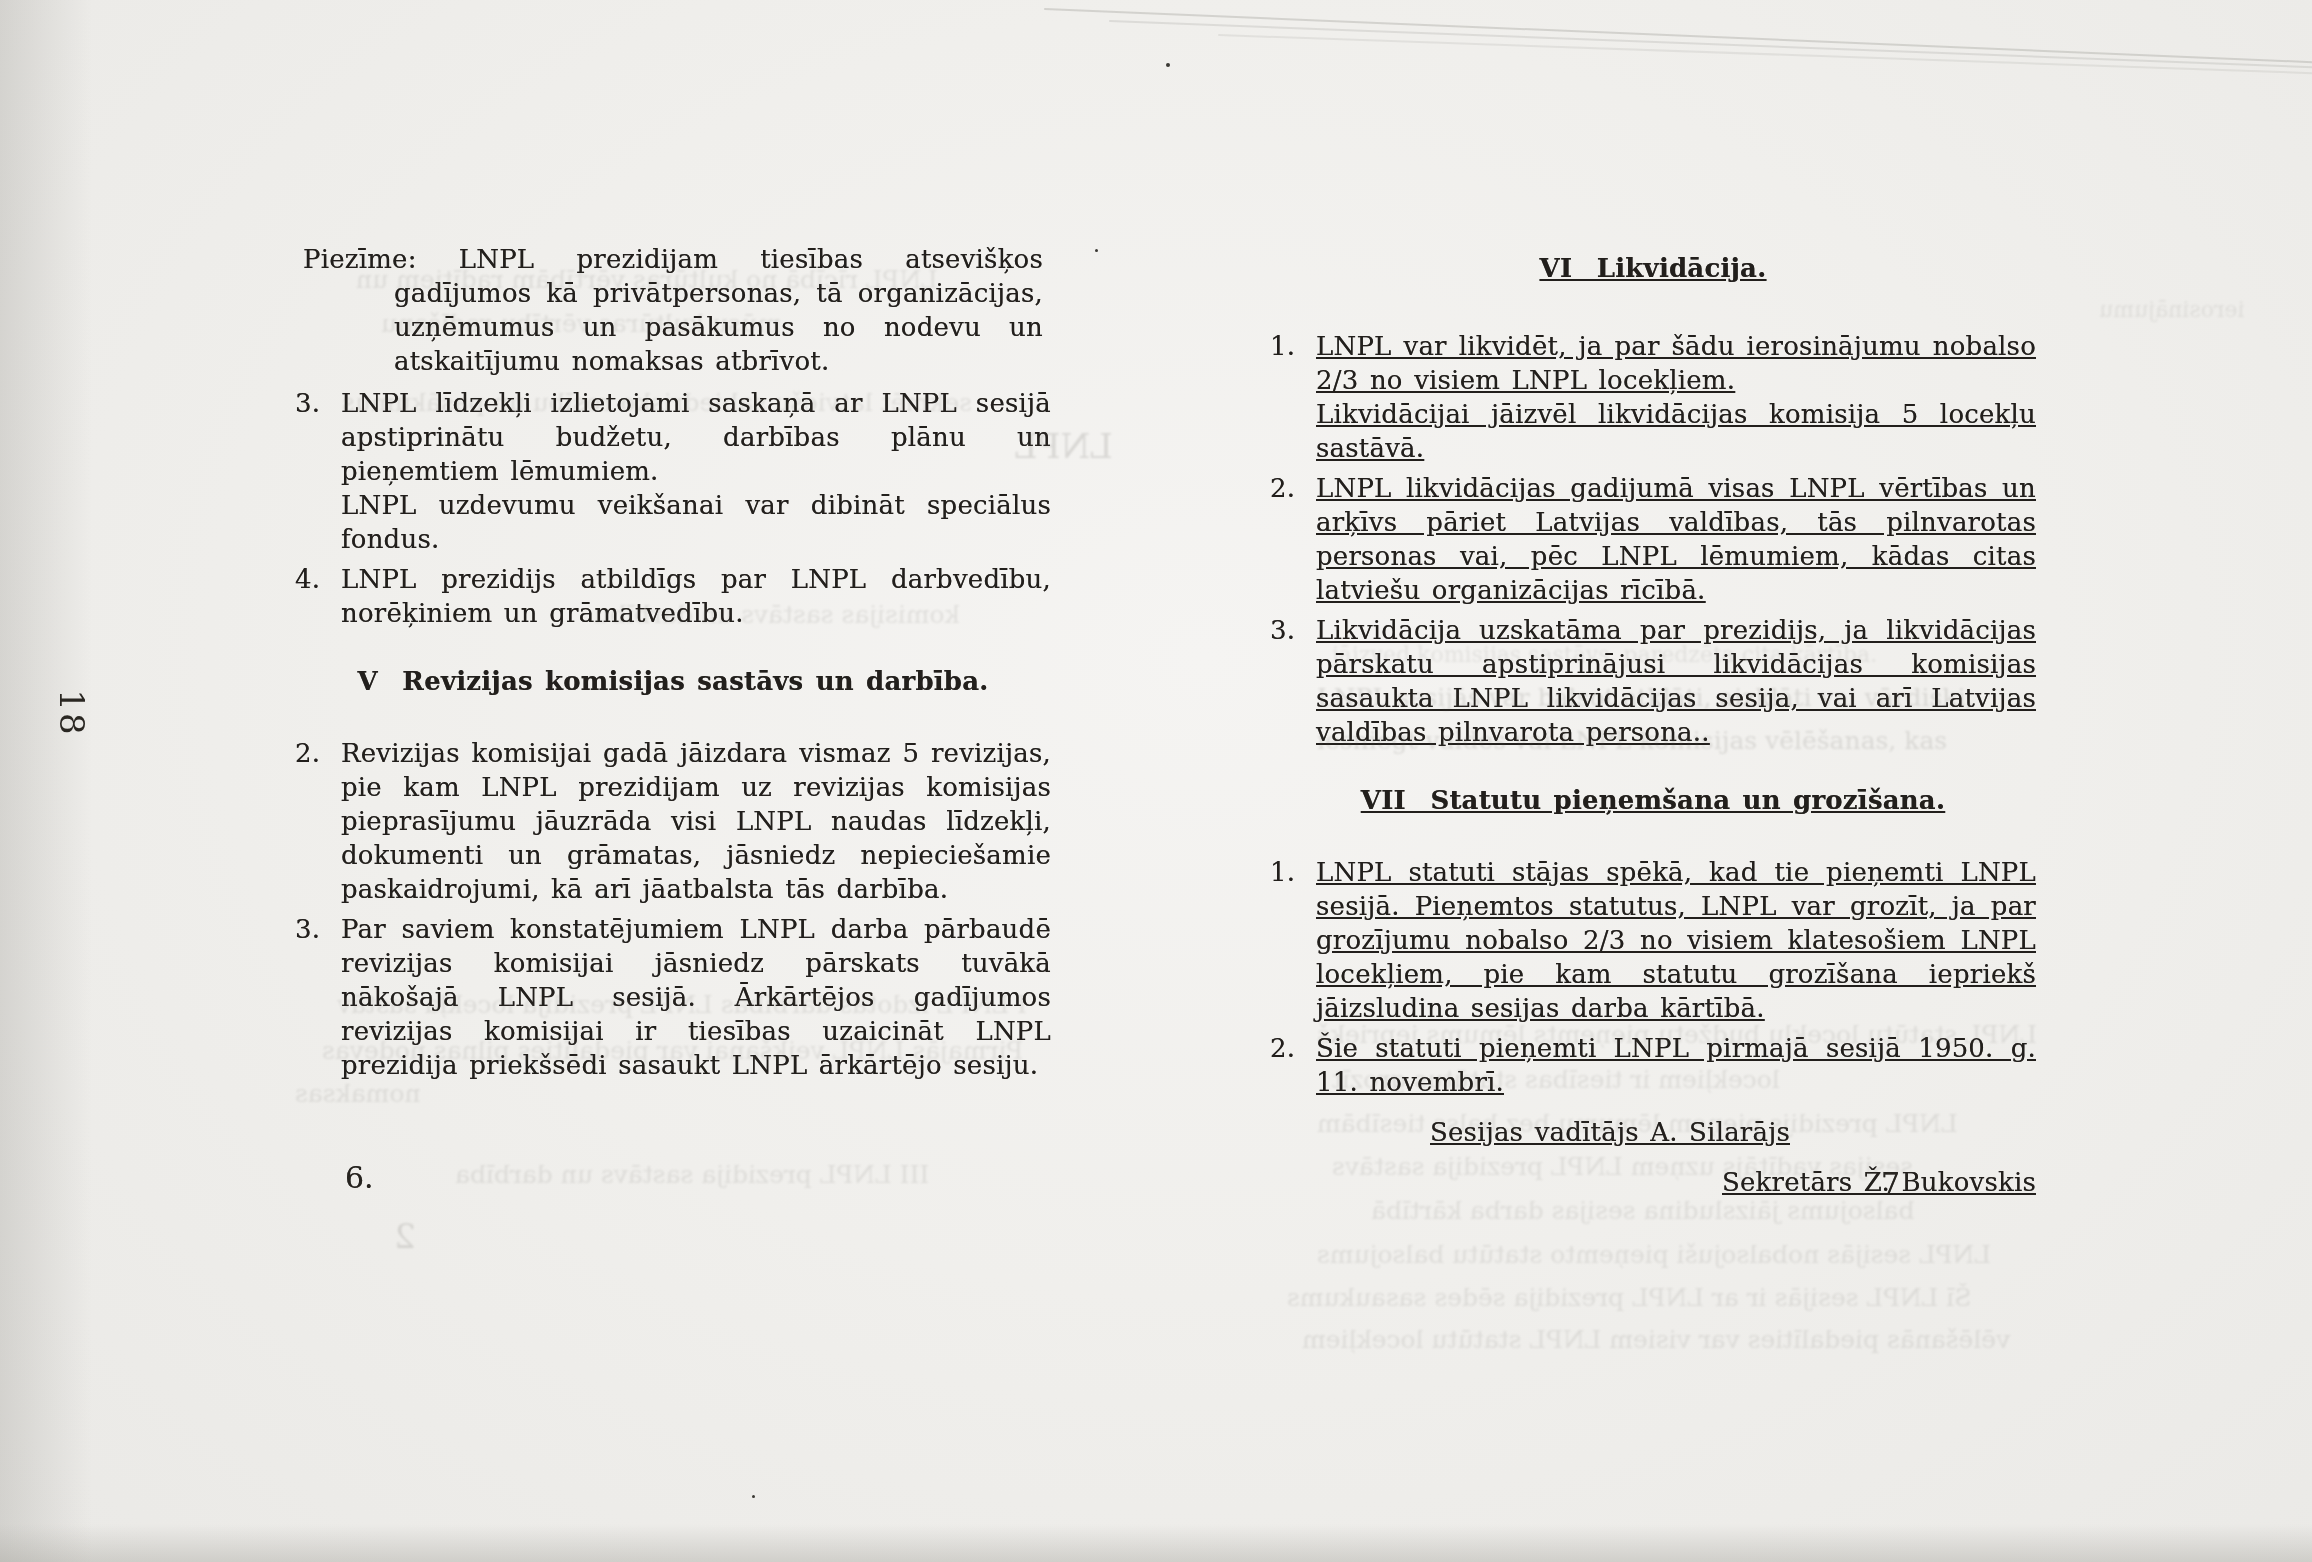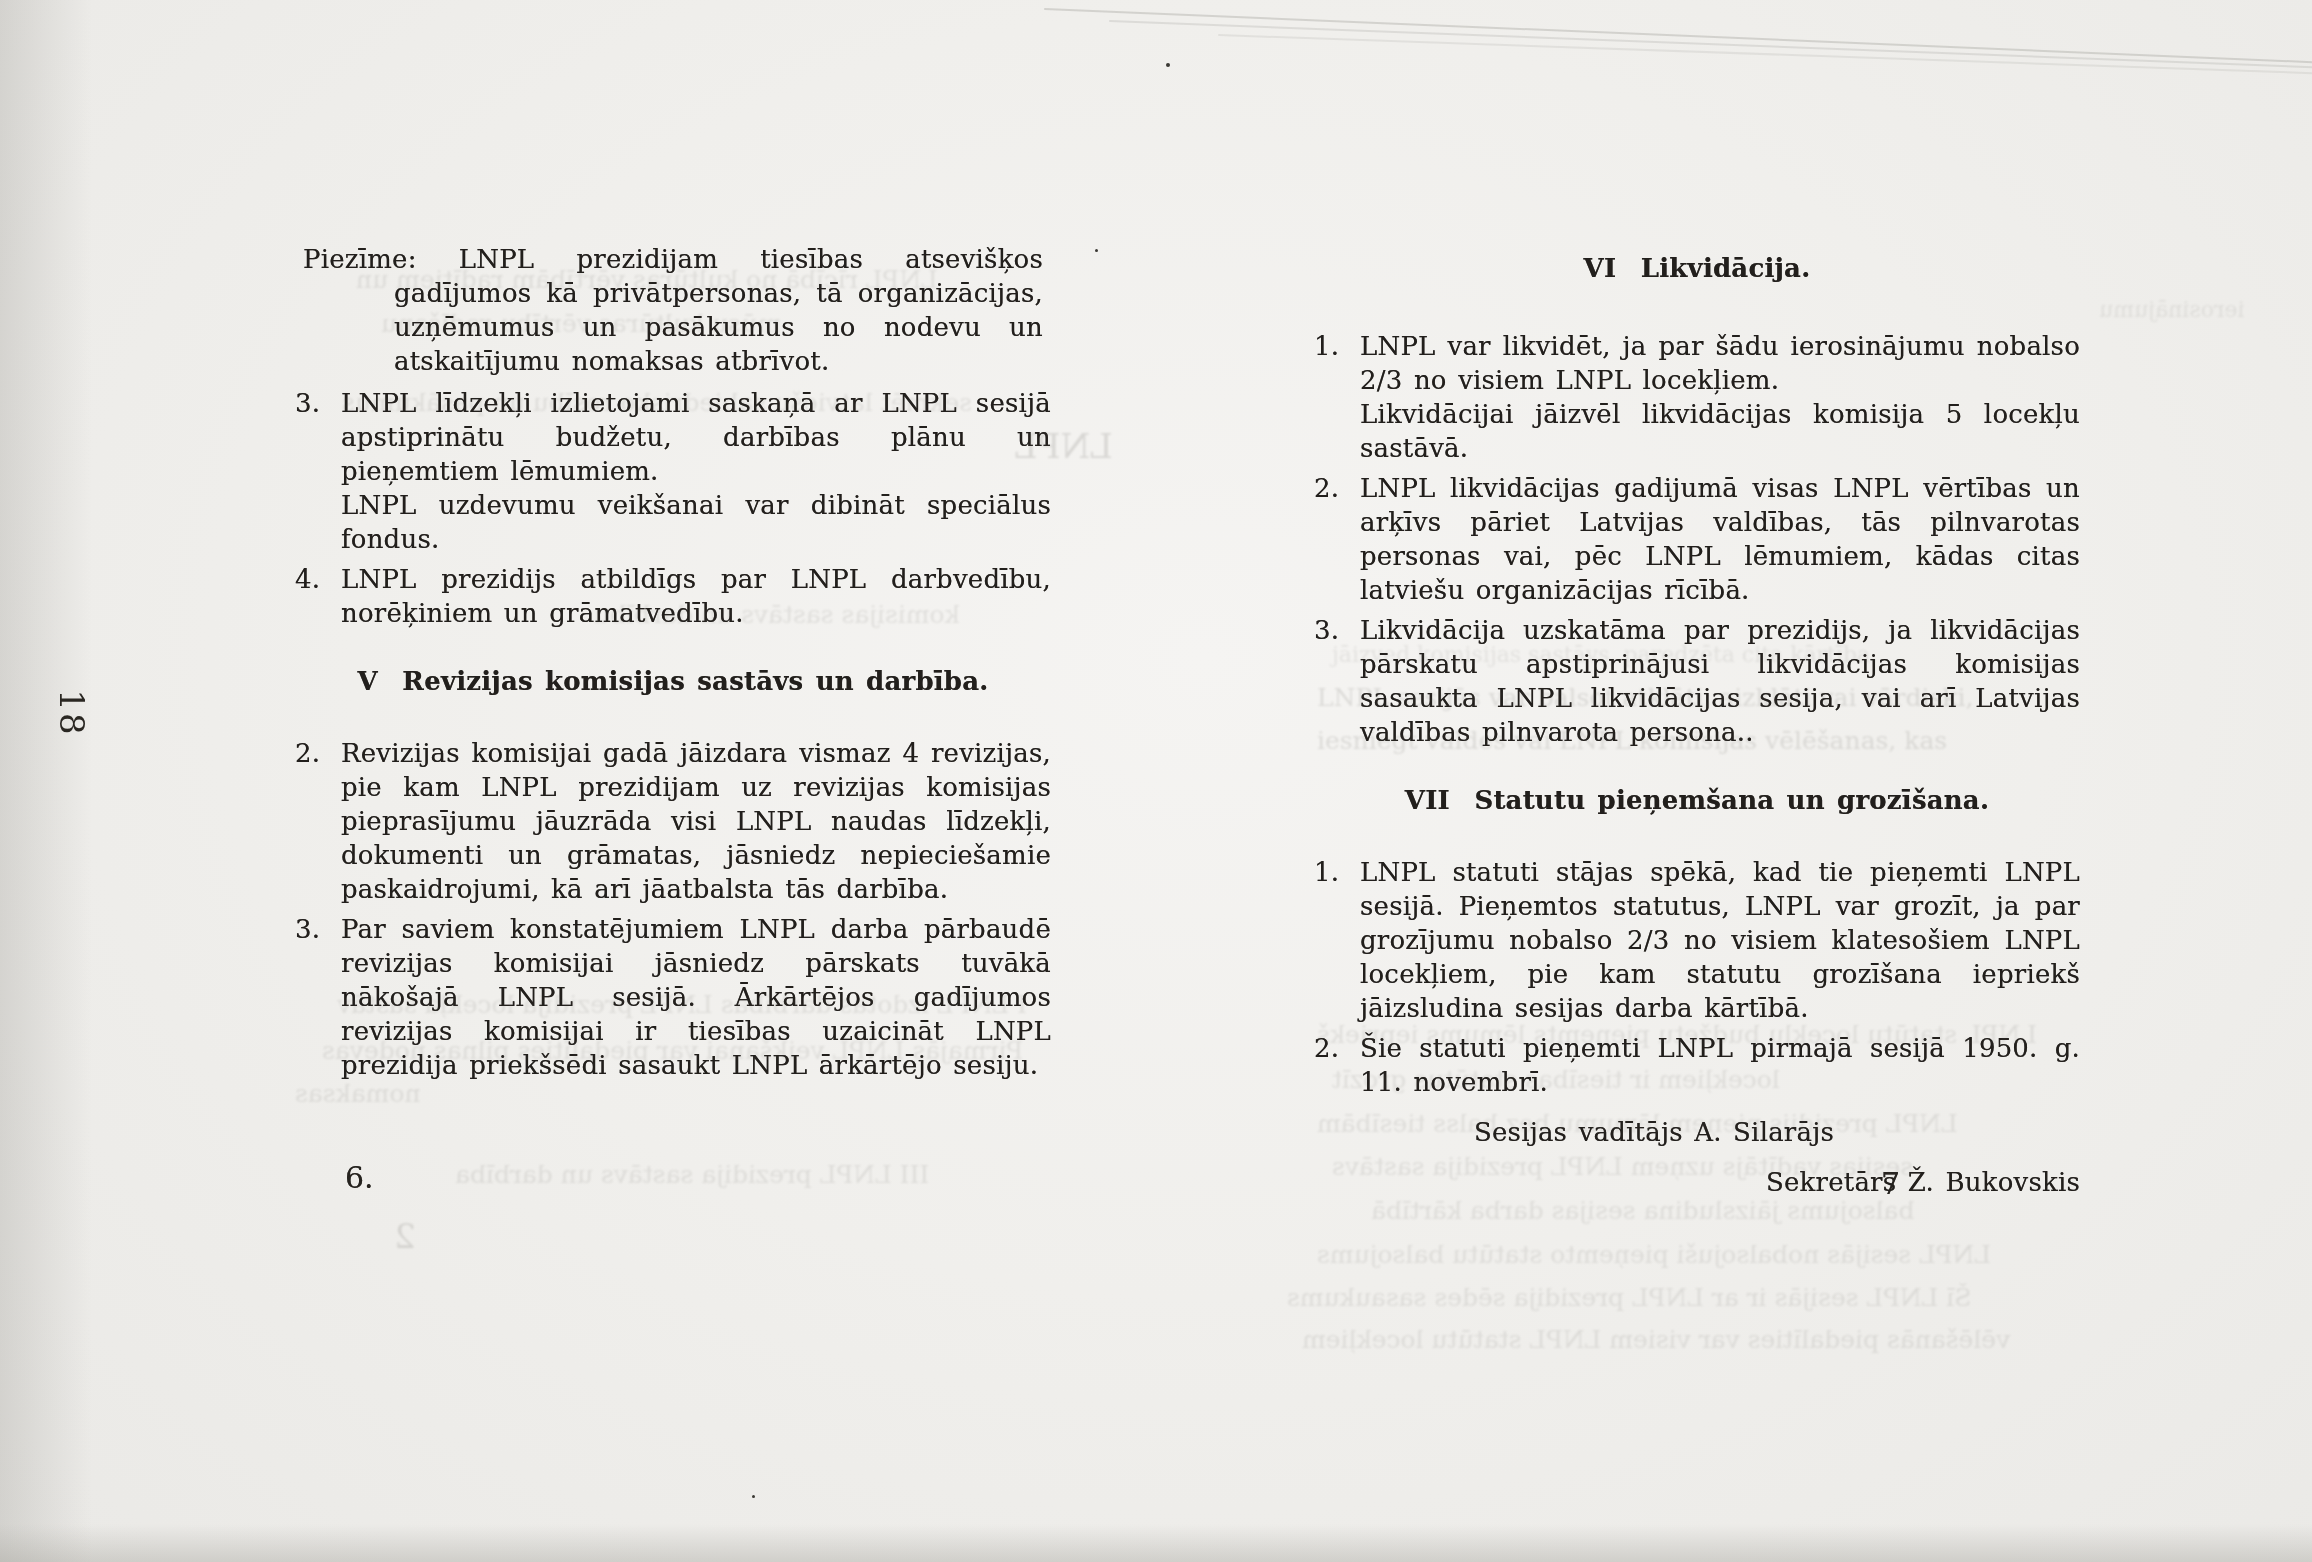--- a/index.html
+++ b/index.html
@@ -32,21 +32,21 @@
     transform:rotate(90deg);transform-origin:center;
   }
   .col{
     position:absolute;
     font-size:26px;line-height:34px;
     letter-spacing:0.2px;word-spacing:3px;
     text-align:justify;
     text-shadow:0 0 0.6px rgba(25,22,18,0.65);
   }
   .col-left{left:295px;top:234px;width:756px;}
-  .col-right{left:1314px;top:251px;width:766px;}
+  .col-right{left:1270px;top:251px;width:766px;text-decoration:underline;}
   .note{padding-left:91px;text-indent:-91px;margin:8px;}
   .note .note-label{text-indent:0;}
   .item{padding-left:46px;text-indent:-46px;margin:6px 0 0 0;position:relative;}
   .item .num{display:inline-block;width:46px;text-indent:0;}
   .item .sub{text-indent:0;margin-top:0;}
   .heading{
     font-weight:bold;text-align:center;text-indent:0;
     white-space:pre-wrap;margin:34px 0 38px 0;
   }
   .col-right .heading-first{margin-top:0;margin-bottom:44px;}
@@ -93,21 +93,21 @@
     </div>
 
     <div class="item">
       <span class="num">4.</span><span>LNPL prezidijs atbildīgs par LNPL darbvedību, norēķiniem un grāmatvedību.</span>
     </div>
 
     <div class="heading">V  Revizijas komisijas sastāvs un darbība.</div>
 
 
     <div class="item">
-      <span class="num">2.</span><span>Revizijas komisijai gadā jāizdara vismaz 4 revizijas, pie kam LNPL prezidijam uz revizijas komisijas pieprasījumu jāuzrāda visi LNPL naudas līdzekļi, dokumenti un grāmatas, jāsniedz nepieciešamie paskaidrojumi, kā arī jāatbalsta tās darbība.</span>
+      <span class="num">2.</span><span>Revizijas komisijai gadā jāizdara vismaz 5 revizijas, pie kam LNPL prezidijam uz revizijas komisijas pieprasījumu jāuzrāda visi LNPL naudas līdzekļi, dokumenti un grāmatas, jāsniedz nepieciešamie paskaidrojumi, kā arī jāatbalsta tās darbība.</span>
     </div>
 
     <div class="item">
       <span class="num">3.</span><span>Par saviem konstatējumiem LNPL darba pārbaudē revizijas komisijai jāsniedz pārskats tuvākā nākošajā LNPL sesijā. Ārkārtējos gadījumos revizijas komisijai ir tiesības uzaicināt LNPL prezidija priekšsēdi sasaukt LNPL ārkārtējo sesiju.</span>
     </div>
 
   </div>
 
   <div class="page-num page-num-left">6.</div>
 

